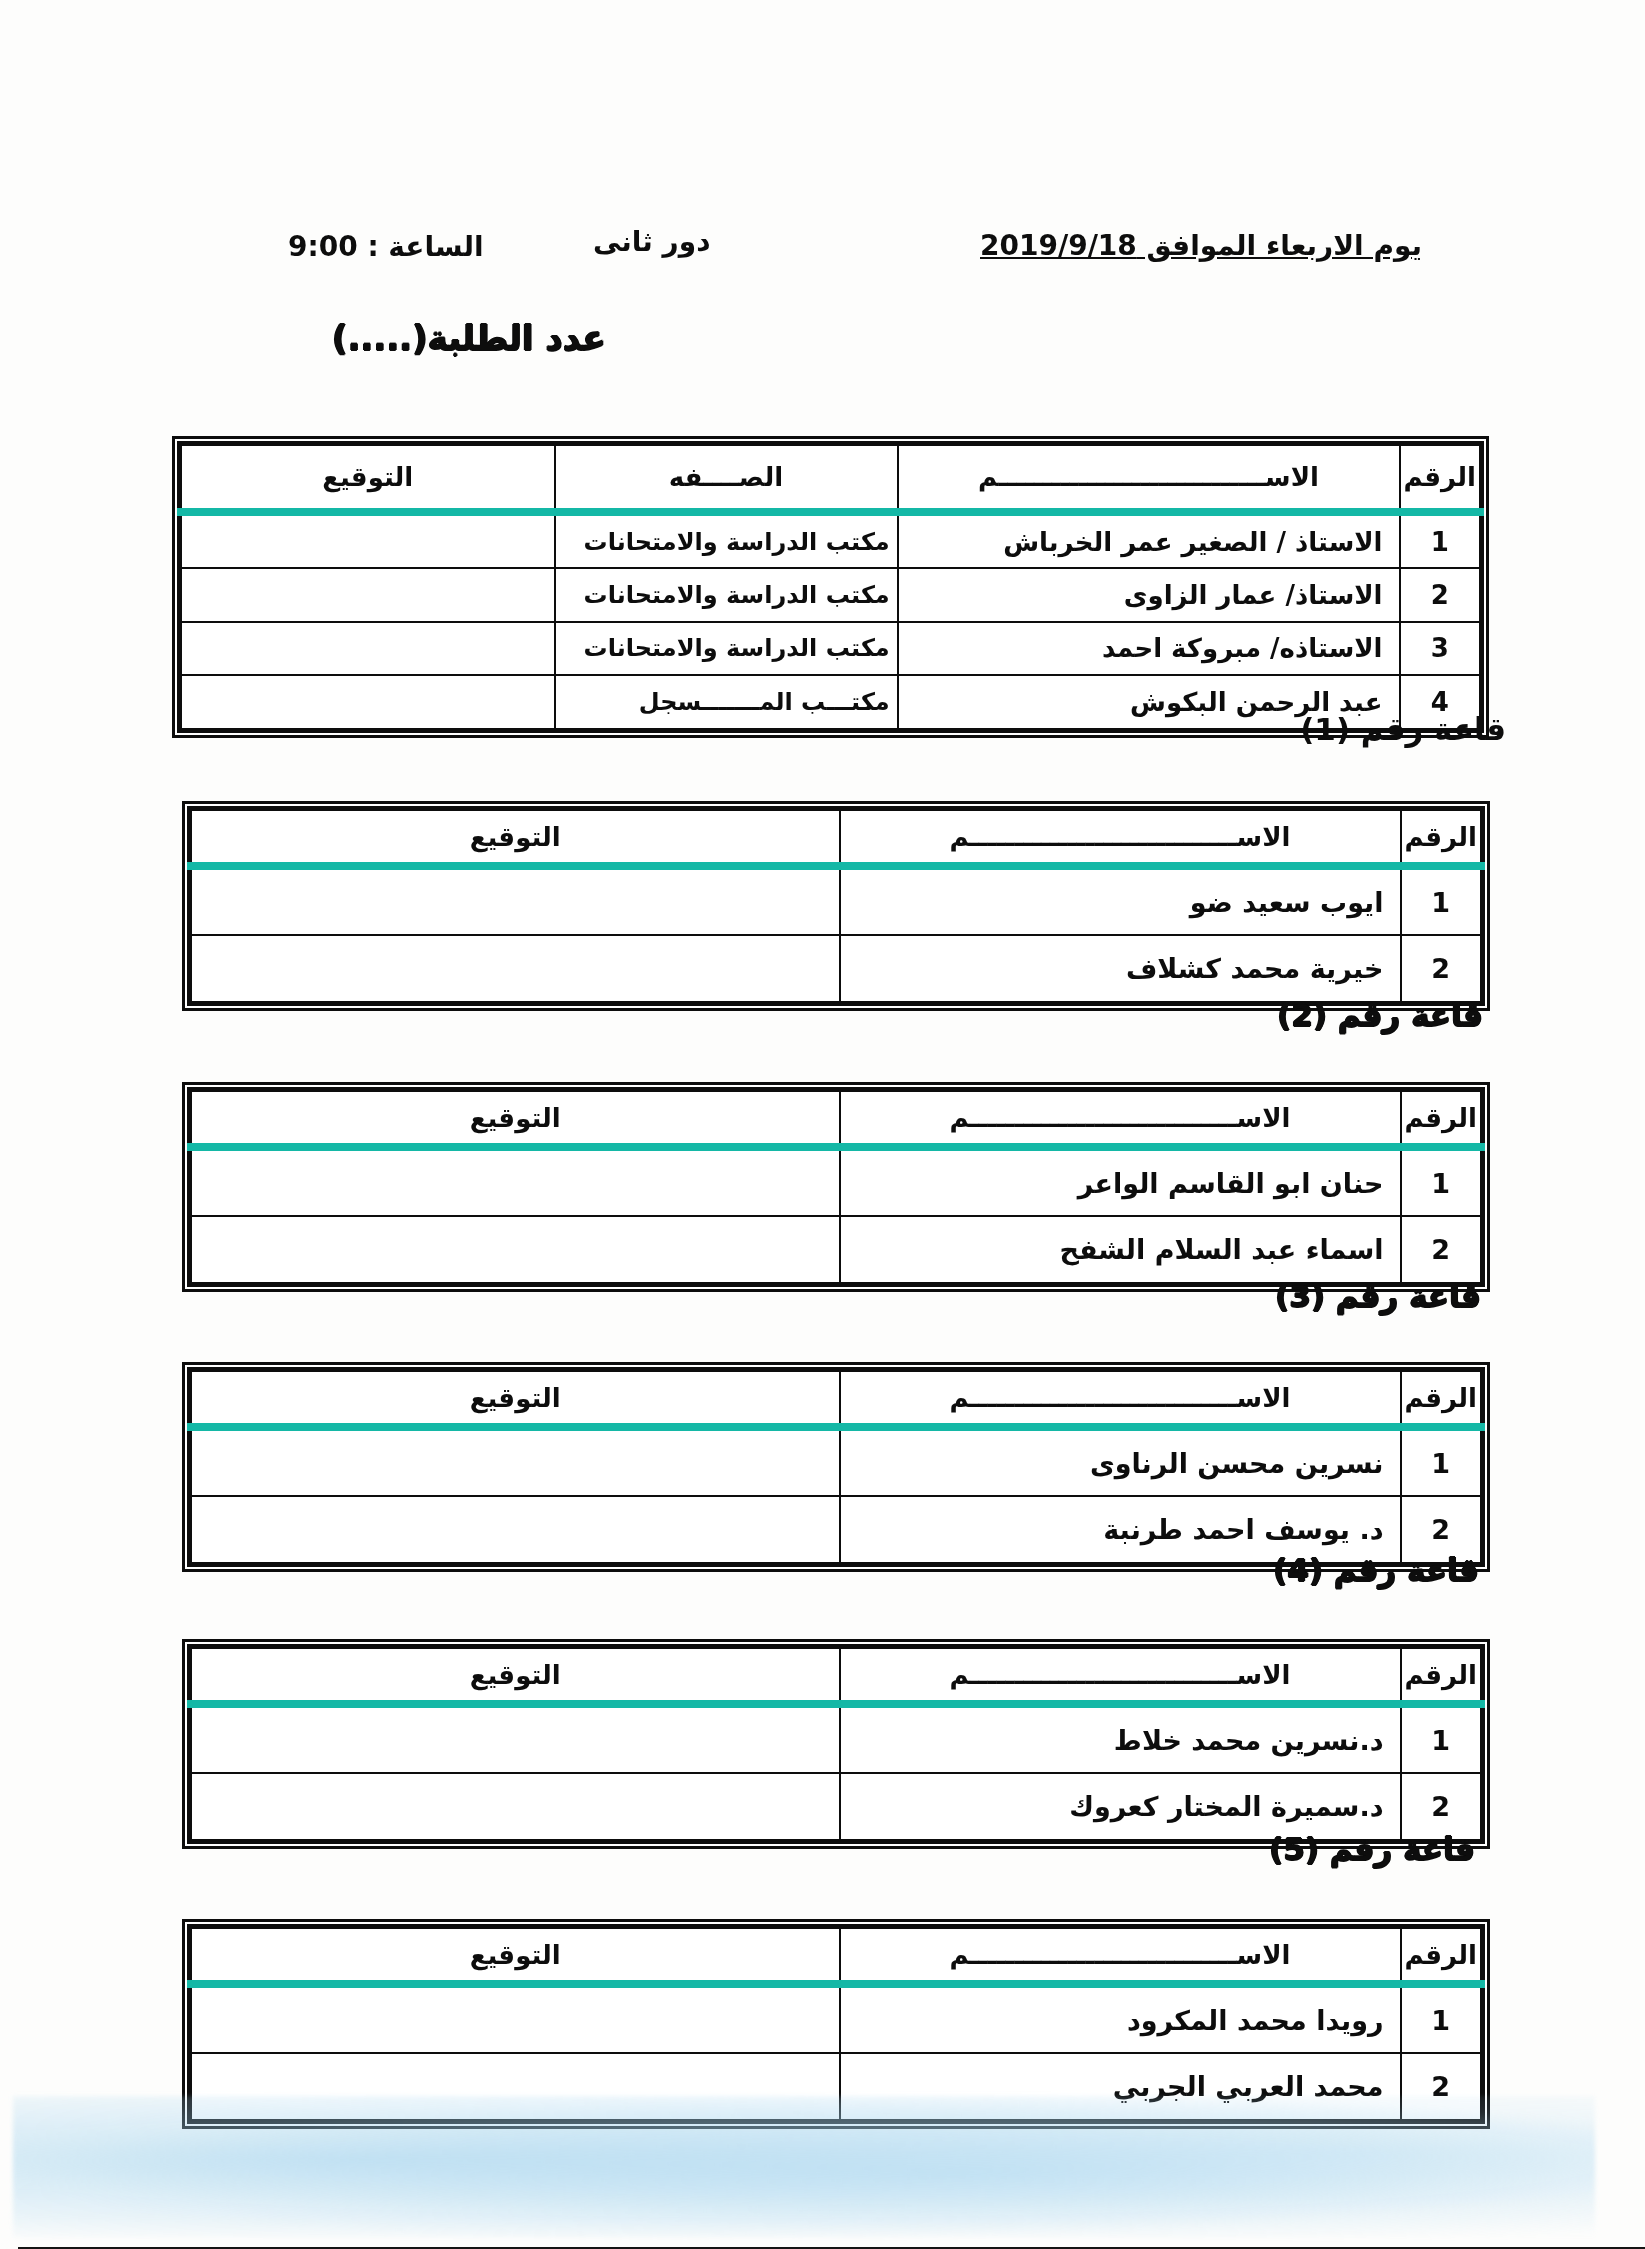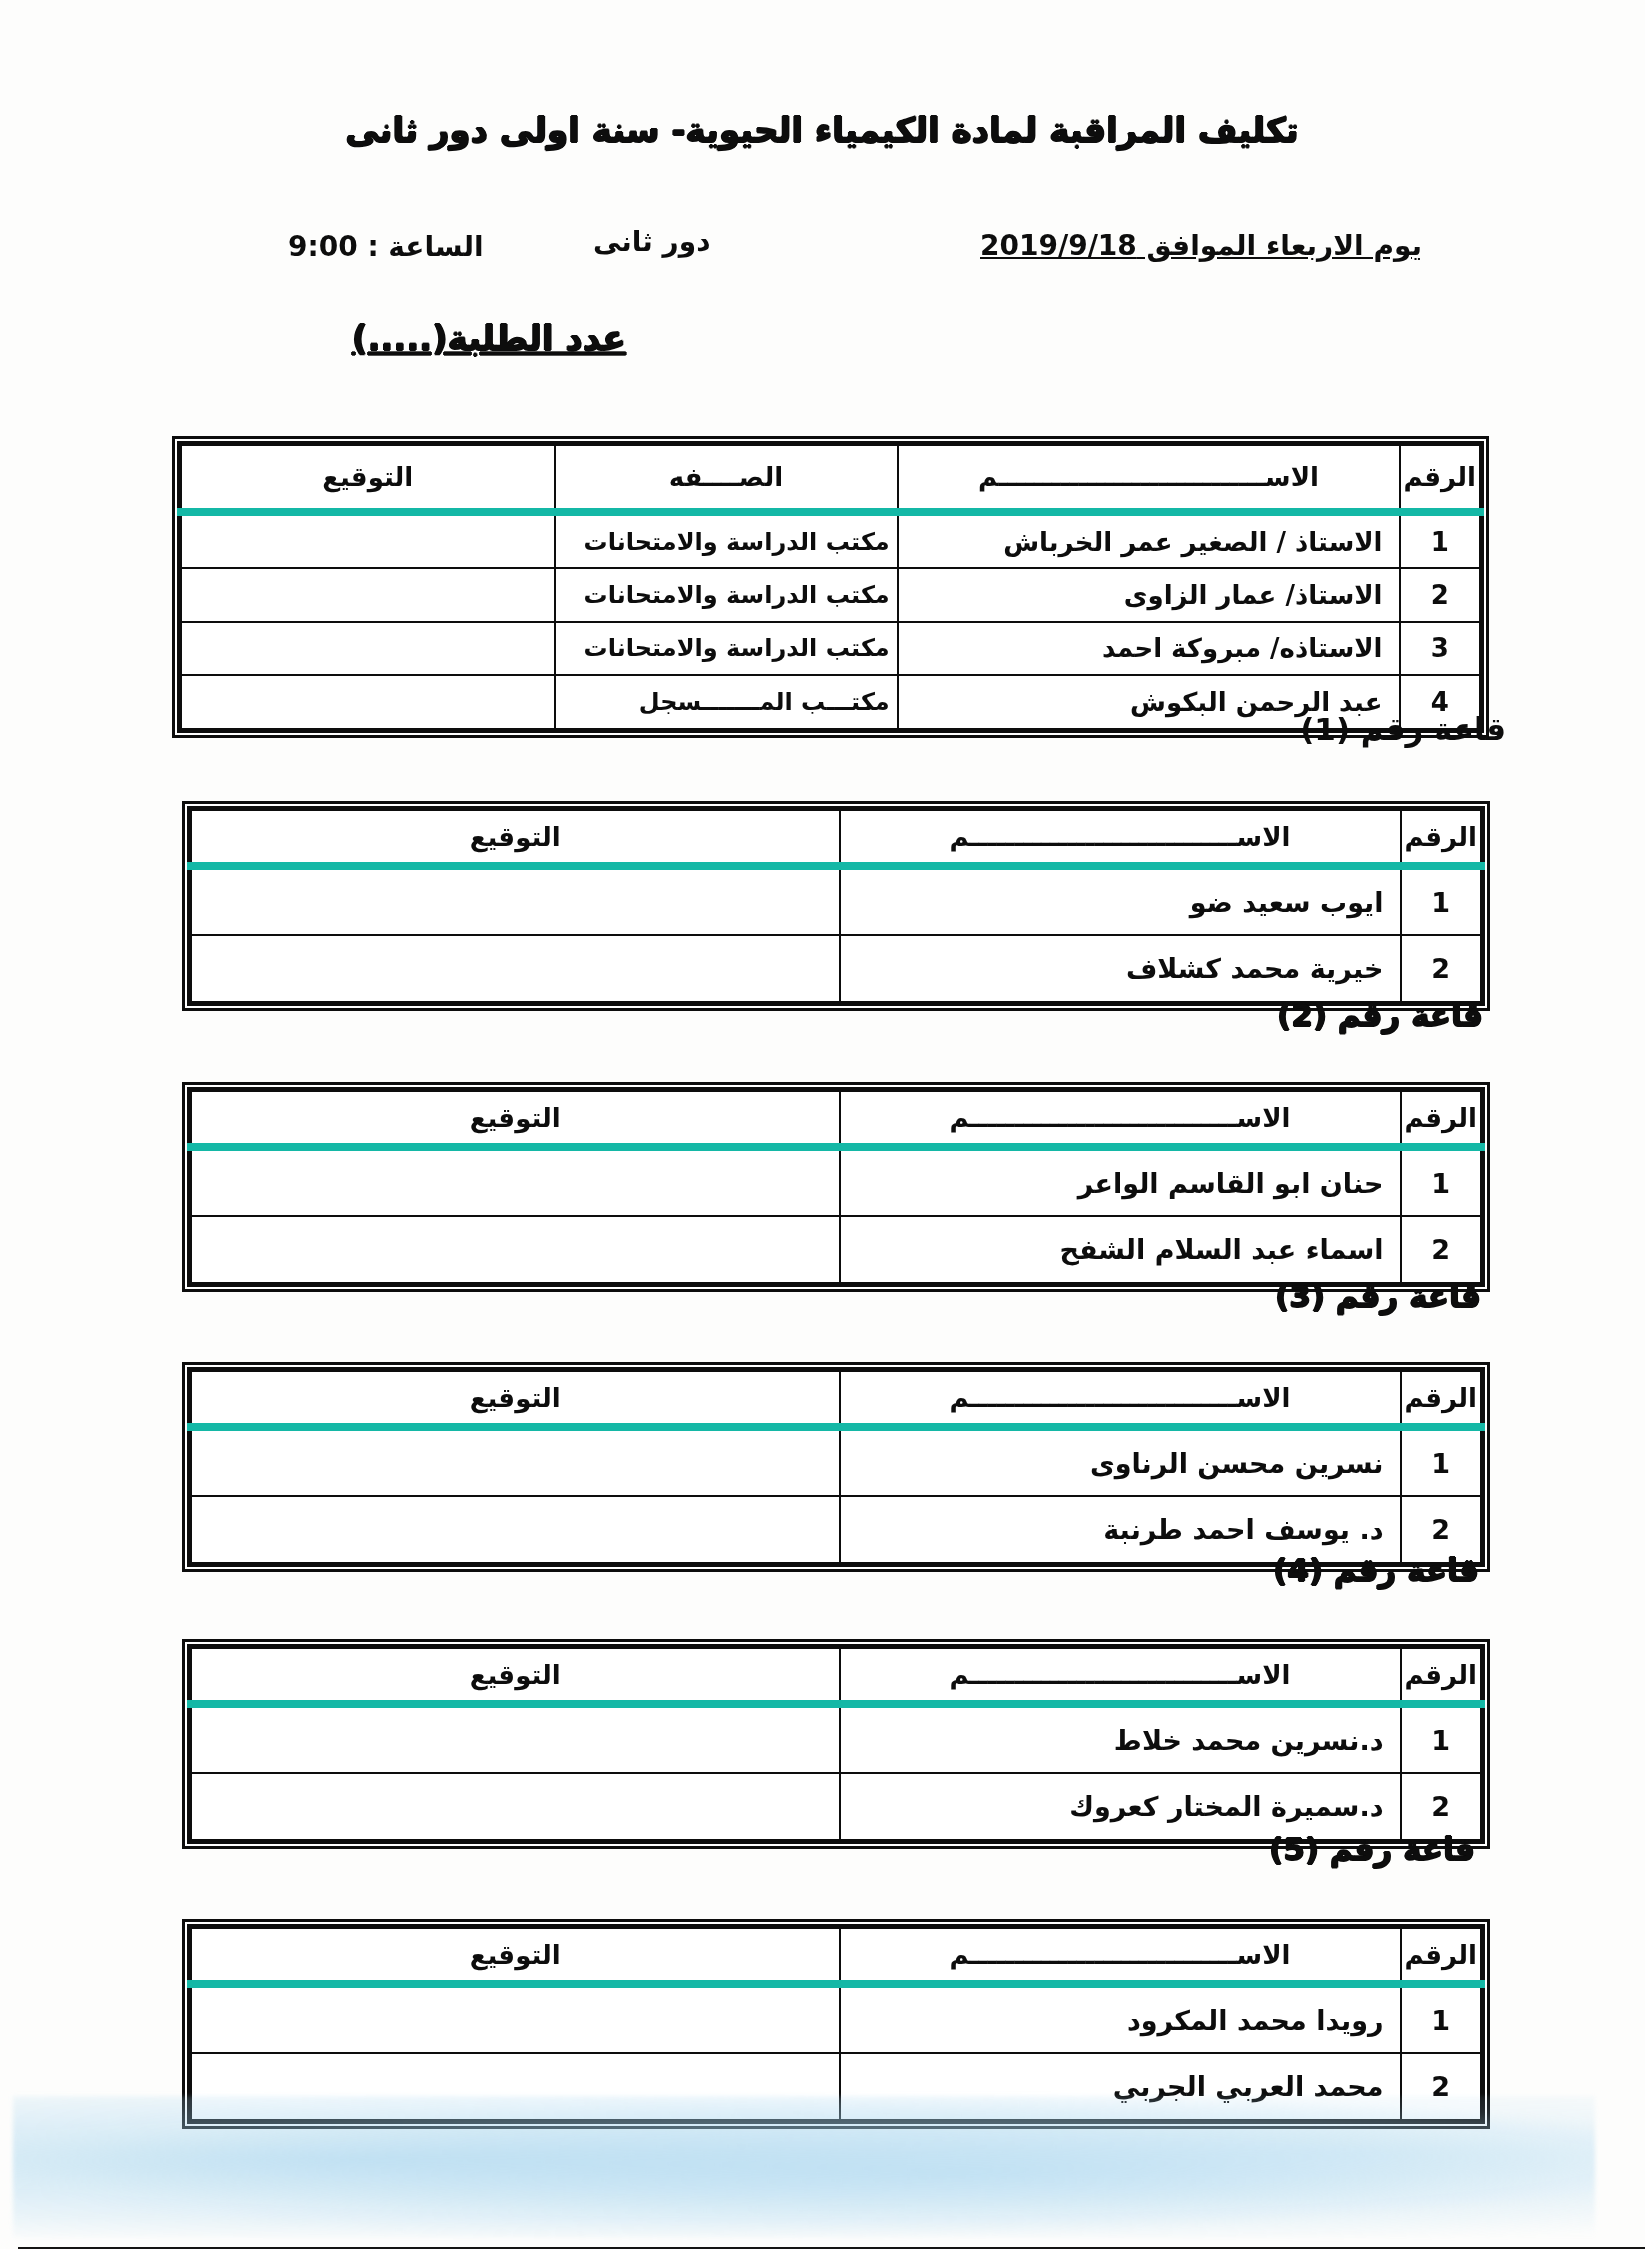--- a/index.html
+++ b/index.html
@@ -20,21 +20,21 @@
   }
   .heavy{
     text-shadow:0.9px 0 0 currentColor,-0.9px 0 0 currentColor,
                 0 0.7px 0 currentColor,0 -0.7px 0 currentColor;
   }
   .date-part{position:absolute;font-size:28px;font-weight:bold;white-space:nowrap;}
   .d-day{top:229px;right:223px;text-decoration:underline;}
   .d-round{top:225px;left:594px;}
   .d-time{top:230px;left:289px;}
   .sup-heading{position:absolute;top:312px;right:162px;font-size:34px;font-weight:bold;white-space:nowrap;}
-  .students-count{position:absolute;top:318px;left:353px;font-size:34px;font-weight:bold;white-space:nowrap;text-decoration:underline;}
+  .students-count{position:absolute;top:318px;left:333px;font-size:34px;font-weight:bold;white-space:nowrap;}
 
   
   .tframe{
     position:absolute;
     border:3.4px solid #0d0d0d;
     padding:2px;
     background:#fff;
     box-sizing:border-box;
   }
   .tframe table{
@@ -93,21 +93,20 @@
   }
   .bottom-line{
     position:absolute;bottom:0;left:19px;width:1627px;height:3.4px;background:#141414;
   }
 </style>
 </head>
 <body>
 
 <div class="page">
 
-  <div class="title heavy">تكليف المراقبة لمادة الكيمياء الحيوية- سنة اولى دور ثانى</div>
 
   <div class="date-part d-day">يوم الاربعاء الموافق 2019/9/18</div>
   <div class="date-part d-round">دور ثانى</div>
   <div class="date-part d-time">الساعة : 9:00</div>
 
   <div class="students-count heavy">عدد الطلبة(.....)</div>
 
   <div class="tframe t-sup">
     <table>
       <colgroup>

